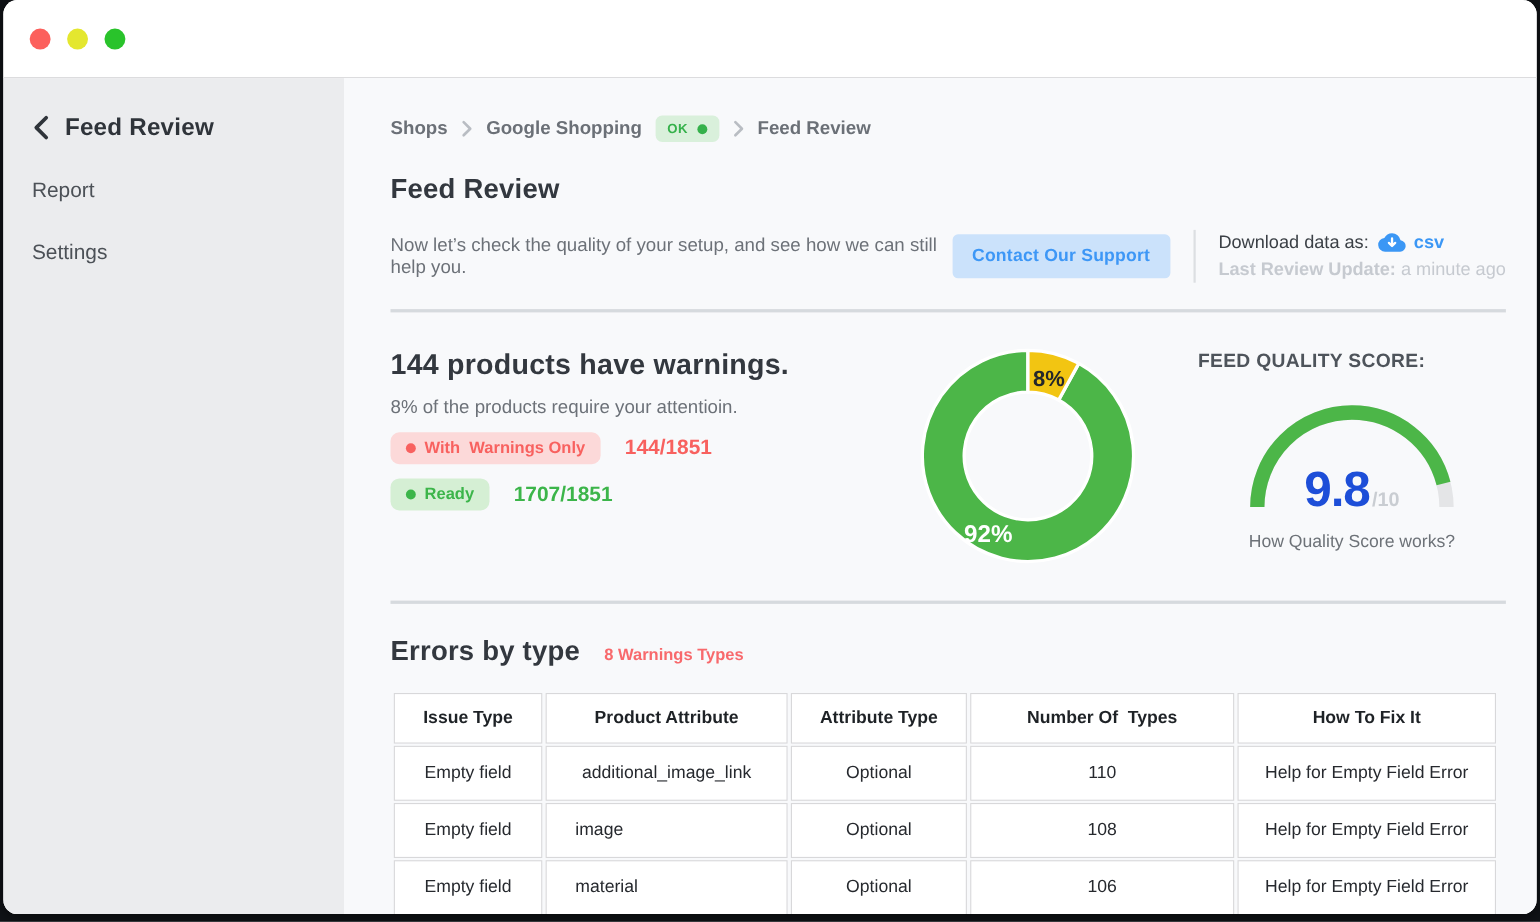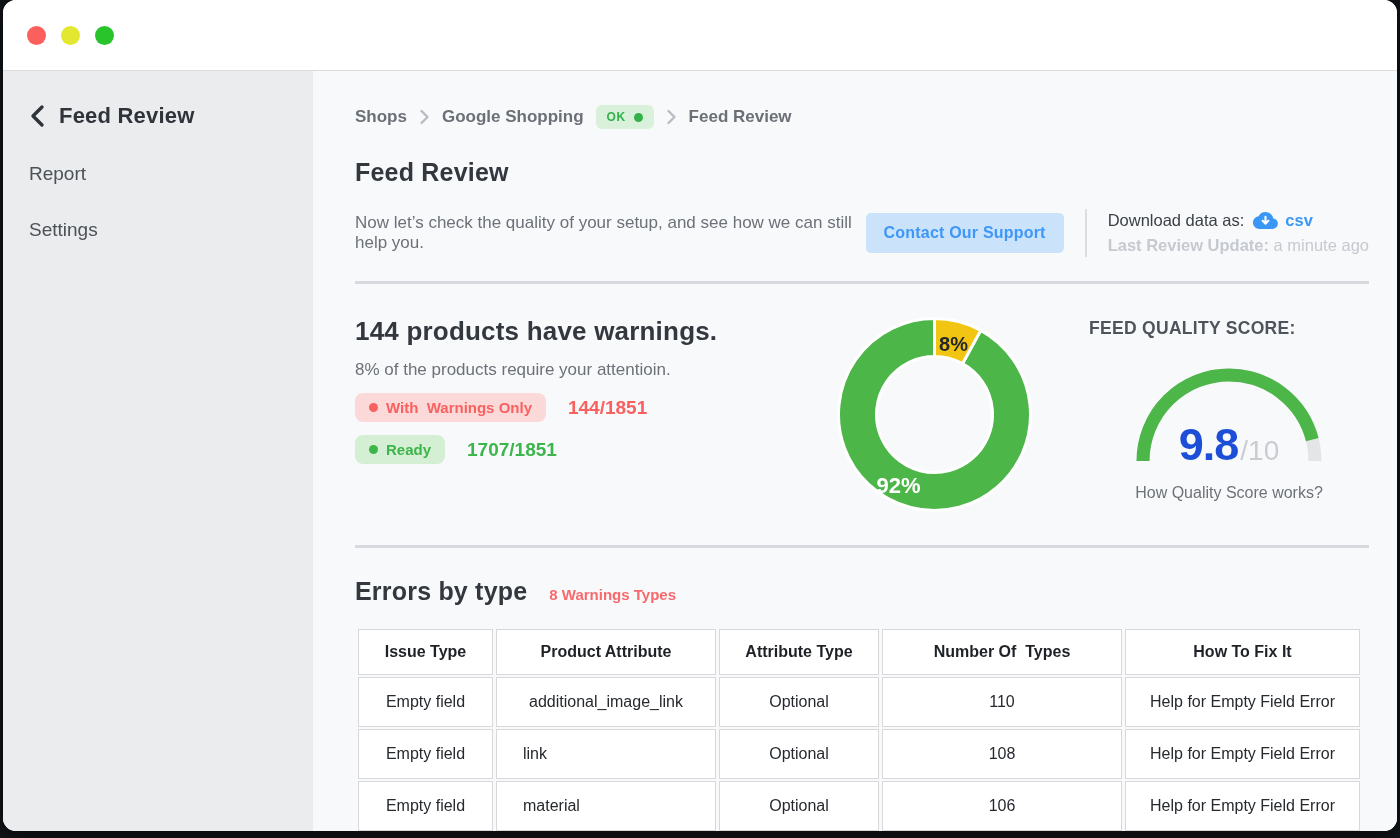--- a/index.html
+++ b/index.html
@@ -78,21 +78,21 @@
   .dot-ready { background:#3cb54a; }
   .legend-value { font-size:19px; font-weight:800; margin-left:22px; }
   .val-red { color:#f8615f; }
   .val-green { color:#3cb54a; }
   .donut-wrap { width:205px; margin:0 52px 0 10px; flex:0 0 auto; }
   .gauge-col { width:280px; flex:0 0 auto; display:flex; flex-direction:column; align-items:center; padding-top:6px; }
   .gauge-title { font-size:17.5px; font-weight:800; color:#4e545b; letter-spacing:.3px; align-self:flex-start; }
   .gauge-box { position:relative; width:200px; height:110px; margin-top:22px; }
   .gauge-score { position:absolute; left:0; right:0; bottom:0; display:flex; justify-content:center; align-items:baseline; }
   .score-num { font-size:45px; font-weight:800; color:#1d4ed8; letter-spacing:-1px; }
-  .score-max { font-size:28px; font-weight:400; color:#c9cdd2; margin-left:2px; }
+  .score-max { font-size:18px; font-weight:700; color:#c9cdd2; margin-left:2px; }
   .gauge-link { margin-top:13px; font-size:16px; color:#6d7278; cursor:pointer; }
   
   .errors-head { display:flex; align-items:baseline; gap:22px; margin-top:29px; }
   .errors-title { font-size:25px; font-weight:800; color:#33383f; letter-spacing:.2px; }
   .errors-badge { font-size:15px; font-weight:800; color:#f8696c; }
   table { border-collapse:separate; border-spacing:3px 2px; margin-top:21px; }
   th, td { background:#ffffff; border:1px solid #d8d8da; text-align:center; }
   th { font-size:16px; font-weight:800; color:#1e2226; height:46px; white-space:pre; }
   td { font-size:16px; color:#26292e; height:50px; }
   tbody tr:nth-child(n+2) td:nth-child(2) { text-align:left; padding-left:26px; }
@@ -240,21 +240,21 @@
         <tbody>
           <tr>
             <td>Empty field</td>
             <td>additional_image_link</td>
             <td>Optional</td>
             <td>110</td>
             <td class="fix-cell">Help for Empty Field Error</td>
           </tr>
           <tr>
             <td>Empty field</td>
-            <td>link</td>
+            <td>image</td>
             <td>Optional</td>
             <td>108</td>
             <td class="fix-cell">Help for Empty Field Error</td>
           </tr>
           <tr>
             <td>Empty field</td>
             <td>material</td>
             <td>Optional</td>
             <td>106</td>
             <td class="fix-cell">Help for Empty Field Error</td>

